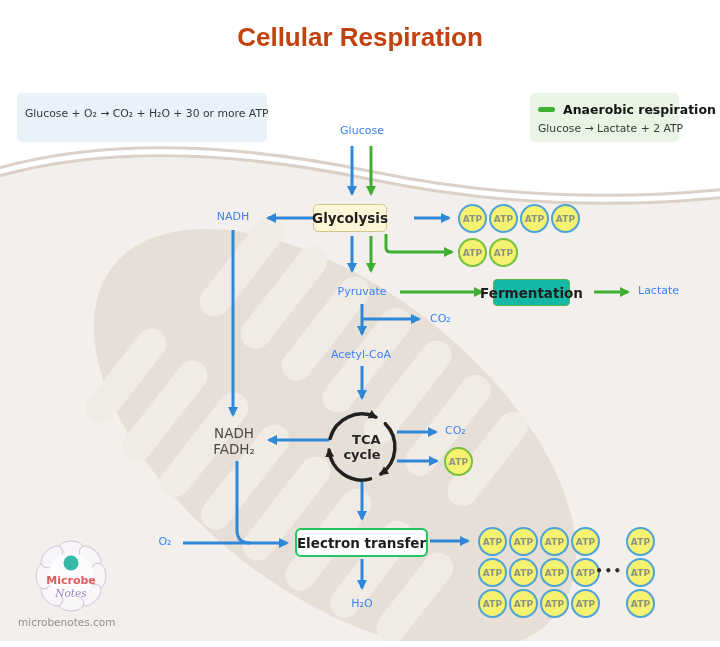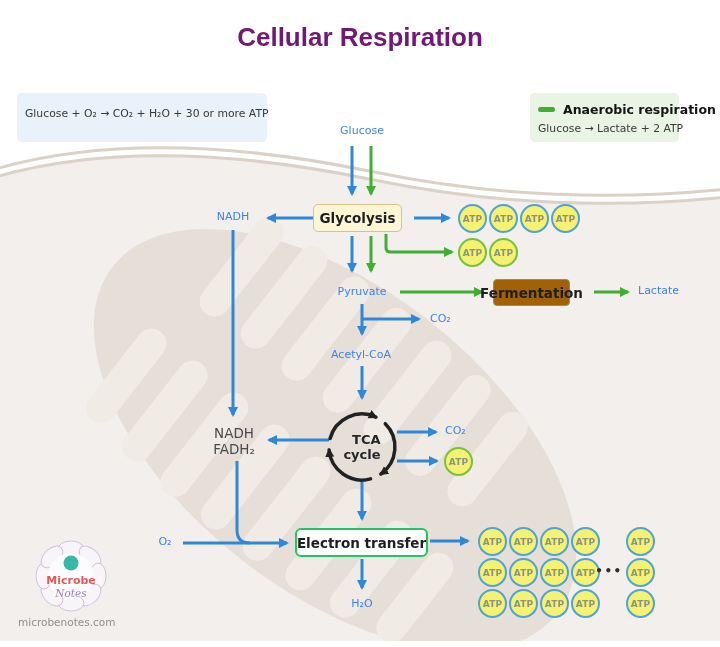--- a/index.html
+++ b/index.html
@@ -1,35 +1,35 @@
 <!DOCTYPE html>
 <html><head>
 <meta charset="utf-8">
 <style>
   html,body{margin:0;padding:0;background:#fff;}
   .stage{position:relative;width:720px;height:647px;background:#ffffff;overflow:hidden;
          font-family:"DejaVu Sans","Liberation Sans",sans-serif;}
   svg.layer{position:absolute;left:0;top:0;}
   .title{position:absolute;top:22px;left:0;width:720px;text-align:center;
-         font-family:"Liberation Sans",sans-serif;font-size:26px;font-weight:bold;color:#701a75;}
+         font-family:"Liberation Sans",sans-serif;font-size:26px;font-weight:bold;color:#c2410c;}
   .legend{position:absolute;border-radius:5px;padding:9px 8px 8px 8px;box-sizing:border-box;}
   .legend-aer{left:17px;top:93px;width:250px;height:49px;background:#e9f1fb;}
   .legend-ana{left:530px;top:93px;width:149px;height:49px;background:#e9f4e5;}
   .legrow{display:flex;align-items:center;gap:8px;}
   .dash{width:17px;height:5px;border-radius:3px;flex:0 0 auto;}
   .dash-b{background:#2f87d8;}
   .dash-g{background:#3faf31;}
   .legtitle{font-size:12.5px;font-weight:bold;color:#141414;white-space:nowrap;}
   .legeq{margin-top:5px;font-size:10.8px;color:#383838;white-space:nowrap;}
   .lbl{position:absolute;font-size:11px;color:#3b82f6;white-space:nowrap;}
   .ctr{transform:translateX(-50%);}
   .box{position:absolute;display:flex;align-items:center;justify-content:center;
        font-weight:bold;font-size:13.5px;color:#1e1e1e;border-radius:5px;box-sizing:border-box;white-space:nowrap;}
-  .box-glyc{left:313px;top:204px;width:89px;height:28px;background:#fcf5d6;border:1.5px solid #d4c58e;}
-  .box-ferm{left:493px;top:279px;width:77px;height:27px;background:#a16207;border:1.8px solid #57b34e;border-radius:4px;}
+  .box-glyc{left:313px;top:204px;width:74px;height:28px;background:#fcf5d6;border:1.5px solid #d4c58e;}
+  .box-ferm{left:493px;top:279px;width:77px;height:27px;background:#14b8a6;border:1.8px solid #57b34e;border-radius:4px;}
   .box-et{left:295px;top:528px;width:133px;height:29px;background:#fdfeff;border:2px solid #22c55e;border-radius:6px;}
   .atp{position:absolute;width:29px;height:29px;border-radius:50%;background:#f5f171;box-sizing:border-box;
        display:flex;align-items:center;justify-content:center;
        font-size:9px;font-weight:bold;color:#8a9480;letter-spacing:.2px;}
   .atp-b{border:2.5px solid #4fa3d6;}
   .atp-g{border:2.5px solid #76c13d;}
   .tcalbl{position:absolute;left:362px;top:432px;transform:translateX(-50%);text-align:right;
           font-size:13px;font-weight:bold;color:#262626;line-height:15px;}
   .nfl{position:absolute;left:234px;top:425px;transform:translateX(-50%);text-align:center;
        font-size:13.5px;color:#494949;line-height:16px;}

